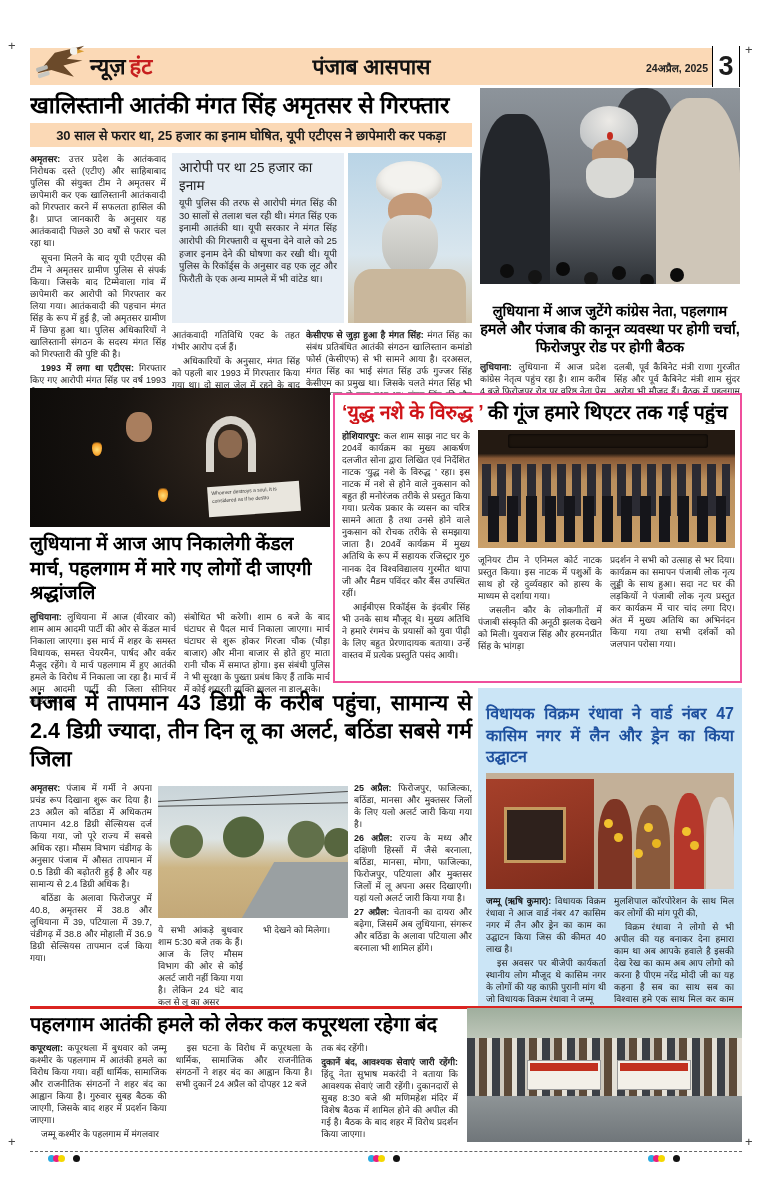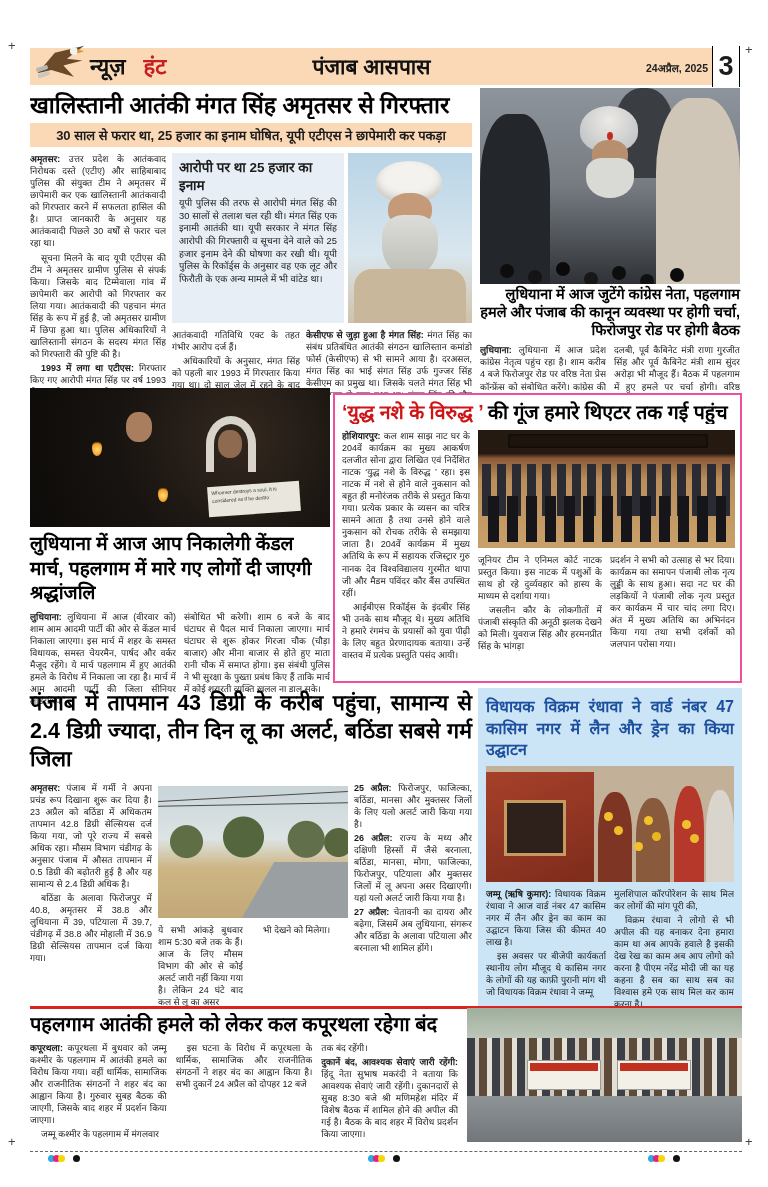--- a/index.html
+++ b/index.html
@@ -4,59 +4,59 @@
 <style>
   *{margin:0;padding:0;box-sizing:border-box}
   html,body{width:768px;background:#fff}
   body{position:relative;height:1187px;overflow:hidden;
        font-family:"Liberation Sans","DejaVu Sans",sans-serif;color:#1c1c1c}
   .abs{position:absolute}
   
   .mastband{left:30px;top:48px;width:683px;height:37px;background:#fbd9b6}
   .mast-logo{left:34px;top:44px;display:flex;align-items:center;gap:4px}
   .logo-black{font-size:22px;font-weight:bold;color:#111}
-  .logo-red{font-size:22px;font-weight:bold;color:#c71f1f;margin-left:14px}
+  .logo-red{font-size:22px;font-weight:bold;color:#c71f1f;margin-left:0}
   .mast-title{left:30px;top:52px;width:683px;text-align:center;font-size:21px;font-weight:bold;color:#111}
   .mast-date{right:60px;top:61px;font-size:10.5px;font-weight:bold;color:#222}
   .pageno{left:712px;top:46px;width:28px;height:41px;background:#fff;border-left:1.5px solid #000;border-right:1.5px solid #000;text-align:center;font-size:27px;font-weight:bold;line-height:41px}
   
   .bt{font-size:9px;line-height:1.34;text-align:justify;color:#1b1b1b;overflow:hidden}
   .bt p{margin:0 0 2px 0}
   .bt p.ind{text-indent:11px}
   .lead{font-weight:bold}
   .headline{font-weight:bold;color:#000;line-height:1.18}
   .photo{position:relative;overflow:hidden}
   
   .a1{left:30px;top:92px;width:442px;height:306px}
   .a1 .headline{font-size:23px;white-space:nowrap;overflow:hidden}
   .a1-sub{margin-top:4px;background:#fbd9b6;font-size:13px;font-weight:bold;text-align:center;padding:3px 2px}
   .a1-body{position:relative;margin-top:6px;height:242px}
   .a1c1{position:absolute;left:0;top:0;width:136px;height:242px}
   .a1box{position:absolute;left:142px;top:0;width:172px;height:170px;background:#e7eef5;padding:5px 7px;overflow:hidden}
-  .a1box h3{font-size:13.5px;font-weight:bold;margin-bottom:3px}
+  .a1box h3{font-size:13.5px;font-weight:normal;margin-bottom:3px}
   .a1photo{position:absolute;left:318px;top:0;width:124px;height:170px;background:linear-gradient(180deg,#b9d4e6 0%,#d9e6ee 60%,#cfc2a8 100%)}
   .turban{position:absolute;left:28px;top:8px;width:66px;height:42px;background:#f3f2ee;border-radius:50% 50% 45% 45%;box-shadow:inset 0 -5px 8px #c8c7c2}
   .sface{position:absolute;left:40px;top:40px;width:44px;height:34px;background:#c49a79;border-radius:45%}
   .sbeard{position:absolute;left:34px;top:62px;width:56px;height:62px;background:linear-gradient(180deg,#dcdcd8,#bdbdb8);border-radius:40% 40% 55% 55%}
   .sshirt{position:absolute;left:6px;top:116px;width:112px;height:54px;background:#c9b79c;border-radius:18px 18px 0 0}
   .a1c2{position:absolute;left:142px;top:176px;width:128px;height:66px}
   .a1c3{position:absolute;left:276px;top:176px;width:166px;height:66px}
   
   .a2{left:480px;top:88px;width:260px;height:310px}
   .a2photo{width:260px;height:196px;background:linear-gradient(180deg,#8d949b 0%,#767b81 50%,#2e3237 100%)}
   .chair{position:absolute;left:100px;top:18px;width:58px;height:46px;border-radius:50% 50% 42% 42%;background:radial-gradient(circle at 50% 32%,#eceae6,#b8bcbf)}
   .cface{position:absolute;left:112px;top:52px;width:36px;height:30px;background:#b78f6e;border-radius:45%}
   .cbeard{position:absolute;left:106px;top:70px;width:48px;height:40px;background:#d9d9d5;border-radius:40% 40% 60% 60%}
   .ctilak{position:absolute;left:127px;top:44px;width:6px;height:8px;background:#c42a1e;border-radius:50%}
   .figL{position:absolute;left:0;top:26px;width:70px;height:170px;background:#23262b;border-radius:40% 40% 0 0}
   .figR{position:absolute;right:0;top:10px;width:84px;height:186px;background:#cfc6b8;border-radius:40% 40% 0 0}
   .figR2{position:absolute;right:66px;top:0;width:60px;height:90px;background:#3a3d42;border-radius:45% 45% 0 0}
   .mics{position:absolute;left:20px;bottom:6px;width:14px;height:14px;border-radius:50%;background:#0d0d0d;
         box-shadow:28px 6px 0 #141414,56px -2px 0 #0a0a0a,84px 8px 0 #171717,112px 2px 0 #0d0d0d,140px 10px 0 #101010,170px 4px 0 #0b0b0b}
-  .a2 .headline{font-size:14.5px;margin-top:1px;text-align:right;line-height:1.25}
+  .a2 .headline{font-size:14.5px;margin-top:18px;text-align:center;line-height:1.25}
   .a2-cols{display:flex;gap:8px;margin-top:5px;height:72px}
   .a2-cols .c{flex:1}
   
   .a3{left:30px;top:388px;width:300px;height:297px}
   .a3photo{width:300px;height:139px;background:radial-gradient(circle at 70% 35%,#33281f 0%,#171310 55%,#0d0b09 100%)}
   .flame{position:absolute;width:10px;height:16px;border-radius:50% 50% 50% 50%;background:radial-gradient(circle at 50% 60%,#ffdf7a 0%,#f59b23 55%,rgba(120,60,10,0) 75%)}
   .f1{left:62px;top:52px}.f2{left:128px;top:98px}.f3{left:236px;top:108px;transform:scale(.8)}
   .mface{position:absolute;border-radius:45%;background:#a97e5e}
   .m1{left:96px;top:24px;width:26px;height:30px}.m2{left:188px;top:42px;width:24px;height:28px;background:#8d6a50}
   .hood{position:absolute;left:176px;top:28px;width:50px;height:56px;border:8px solid #d8d4cc;border-bottom:none;border-radius:50% 50% 0 0;background:transparent}
@@ -88,21 +88,21 @@
                radial-gradient(circle at 45% 50%,#54663e 0 20px,rgba(0,0,0,0) 21px),
                radial-gradient(circle at 78% 55%,#61704a 0 18px,rgba(0,0,0,0) 19px),
                radial-gradient(circle at 95% 62%,#57663f 0 14px,rgba(0,0,0,0) 15px)}
   .w-road{position:absolute;right:-20px;bottom:0;width:110px;height:56px;background:#9aa0a2;transform:skewX(-30deg)}
   .w-wire{position:absolute;left:0;top:10px;width:190px;height:1px;background:#4a4a4a;transform:rotate(-3deg)}
   .w-wire2{top:18px;transform:rotate(-1deg)}
   .w-under{position:absolute;left:128px;top:142px;width:190px;height:100px;display:flex;gap:20px}
   .w-under .c{flex:1}
   .w-c3{position:absolute;left:324px;top:0;width:118px;height:242px}
   
-  .a6{left:478px;top:688px;width:264px;height:320px;background:#cbe5f6;padding:8px 8px}
+  .a6{left:478px;top:688px;width:264px;height:320px;background:#cbe5f6;padding:15px 8px}
   .a6 .headline{font-size:16px;color:#1d4f9e;line-height:1.35;text-align:justify}
   .a6photo{width:248px;height:116px;margin-top:5px;background:#c3b098}
   .iwall{position:absolute;left:0;top:6px;width:108px;height:110px;background:linear-gradient(160deg,#a6402a,#7e2c1c)}
   .iplaque{position:absolute;left:18px;top:34px;width:62px;height:56px;background:#2e211c;border:3px solid #c49a5f}
   .ifig1{position:absolute;left:112px;top:26px;width:34px;height:90px;background:#7e3524;border-radius:45% 45% 0 0}
   .ifig2{position:absolute;left:150px;top:32px;width:34px;height:84px;background:#8a5a3c;border-radius:45% 45% 0 0}
   .ifig3{position:absolute;left:188px;top:20px;width:30px;height:96px;background:#b5382b;border-radius:45% 45% 0 0}
   .ifig4{position:absolute;left:220px;top:24px;width:28px;height:92px;background:#d9d5cd;border-radius:45% 45% 0 0}
   .garl{position:absolute;left:118px;top:46px;width:9px;height:9px;border-radius:50%;background:#f2c22e;
         box-shadow:10px 14px 0 #eebd2a,40px 4px 0 #f2c22e,48px 20px 0 #e8b620,78px 8px 0 #f2c22e,86px 22px 0 #eebd2a,30px 30px 0 #f2c22e}

